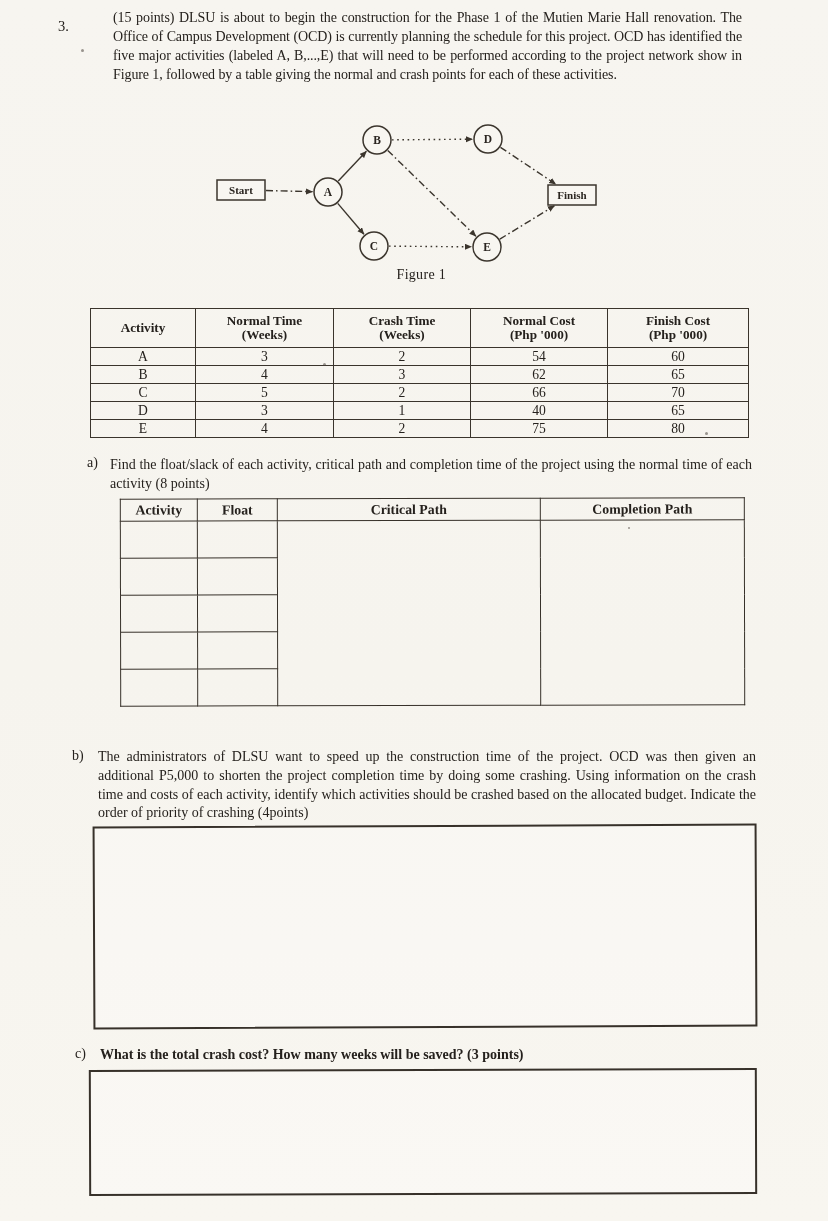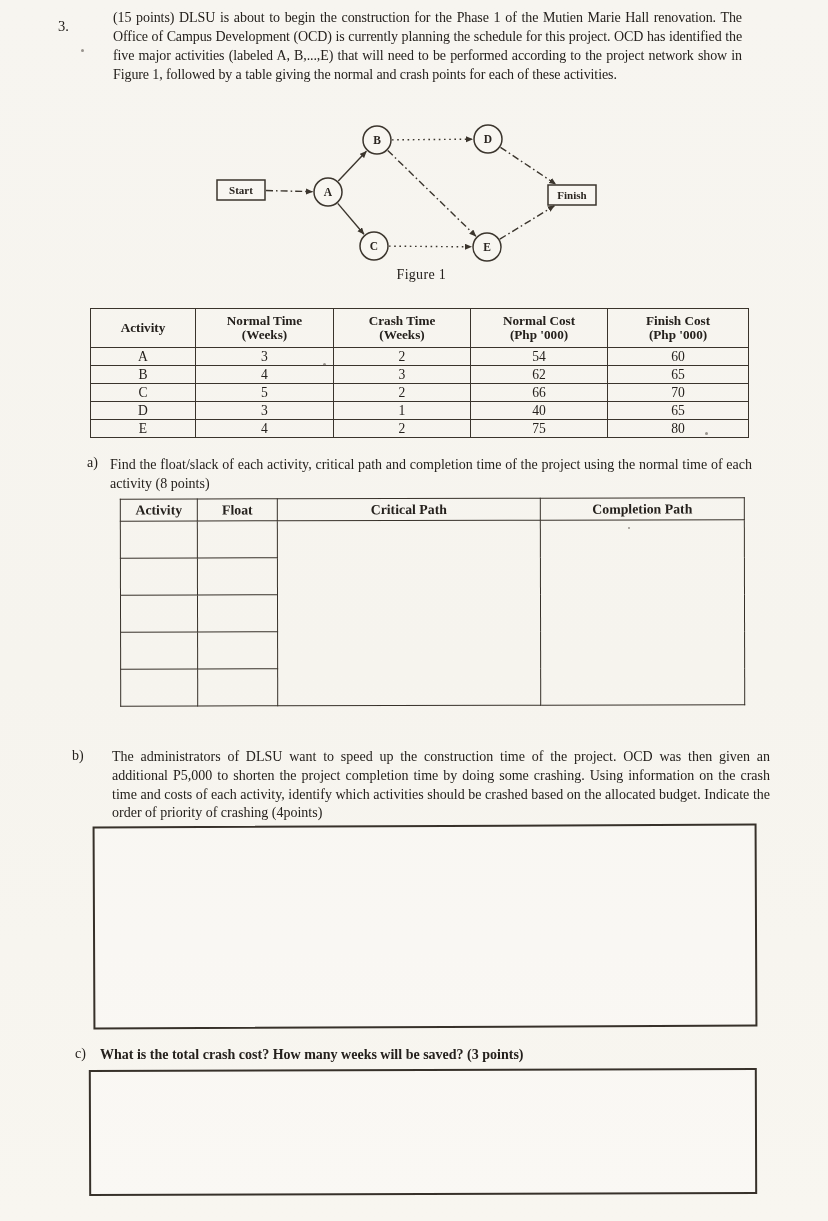--- a/index.html
+++ b/index.html
@@ -36,21 +36,21 @@
   .pa-text{position:absolute;left:110px;top:455px;width:642px;font-size:14px;line-height:19px;text-align:justify;}
   table.t2{
     position:absolute;left:120px;top:498px;border-collapse:collapse;table-layout:fixed;
     transform:rotate(-0.12deg);
   }
   table.t2 th,table.t2 td{border:1.8px solid #37312a;padding:0;}
   table.t2 th{font-weight:bold;font-size:13.8px;height:22px;text-align:center;vertical-align:middle;}
   table.t2 td{height:37px;}
 
   .pb-label{position:absolute;left:72px;top:748px;font-size:14px;}
-  .pb-text{position:absolute;left:112px;top:748px;width:658px;font-size:14px;line-height:18.8px;text-align:justify;}
+  .pb-text{position:absolute;left:98px;top:748px;width:658px;font-size:14px;line-height:18.8px;text-align:justify;}
   .pc-label{position:absolute;left:75px;top:1046px;font-size:14px;}
   .pc-text{position:absolute;left:100px;top:1046px;width:658px;font-size:14px;line-height:18.8px;font-weight:bold;}
 
   .ansbox{position:absolute;border:2px solid #37312a;background:rgba(255,255,255,0.25);}
   .box-b{left:93px;top:825px;width:664px;height:203px;transform:rotate(-0.25deg);}
   .box-c{left:89px;top:1069px;width:668px;height:126px;transform:rotate(-0.18deg);}
 
   .speck{position:absolute;background:#4a443c;border-radius:50%;opacity:.55;}
 </style>
 </head>

